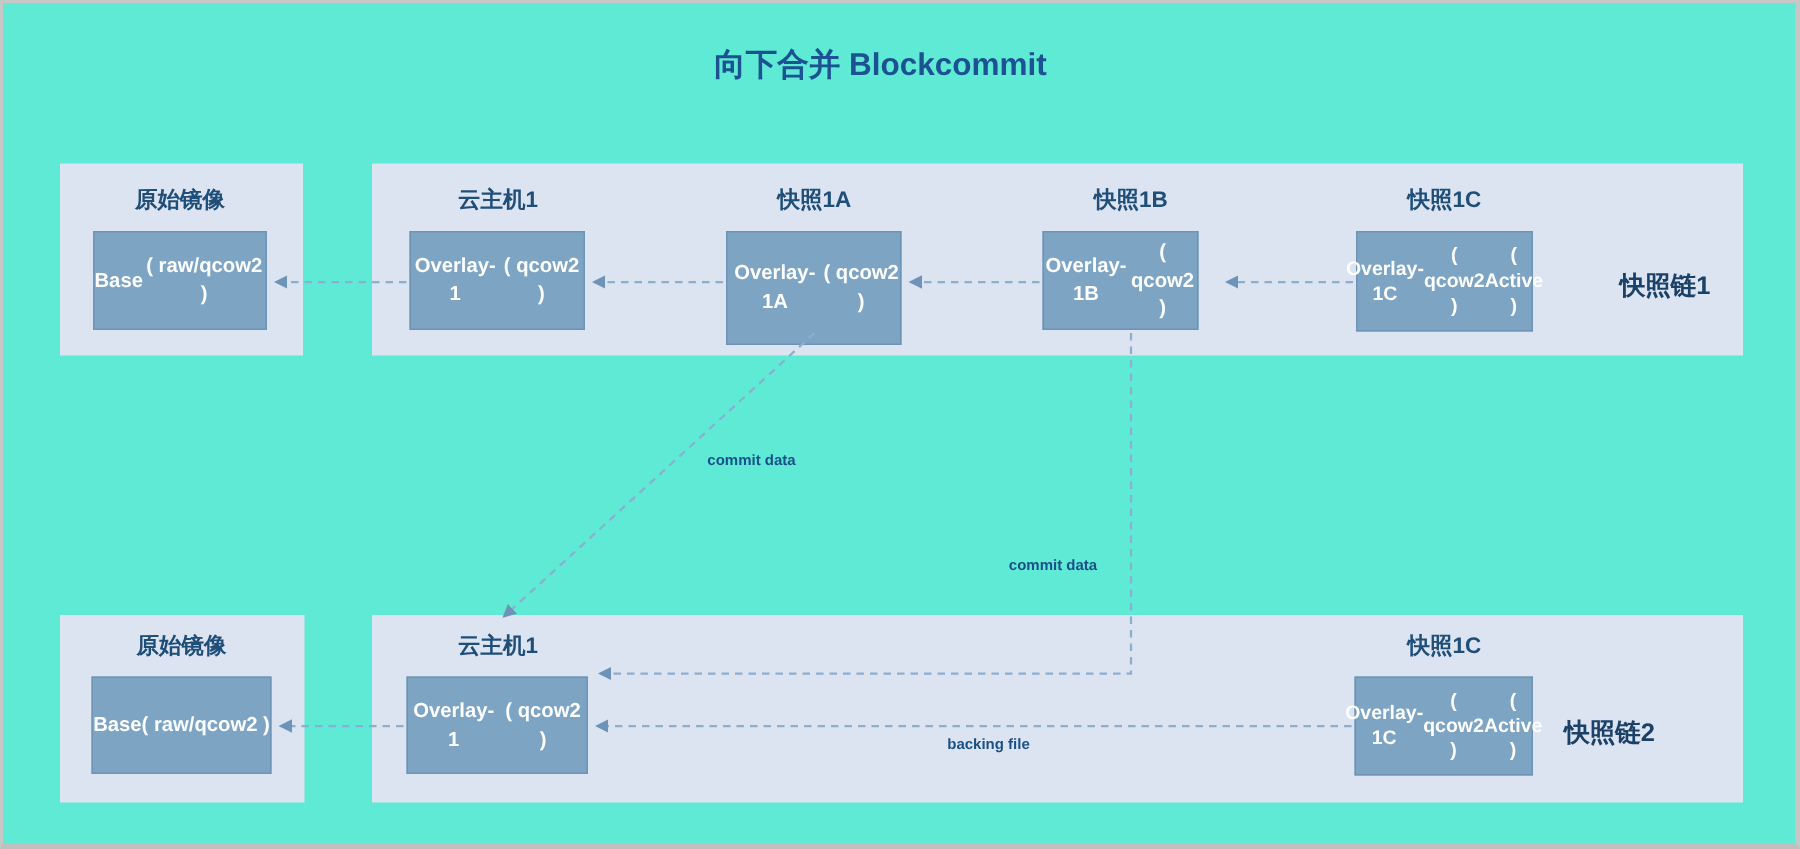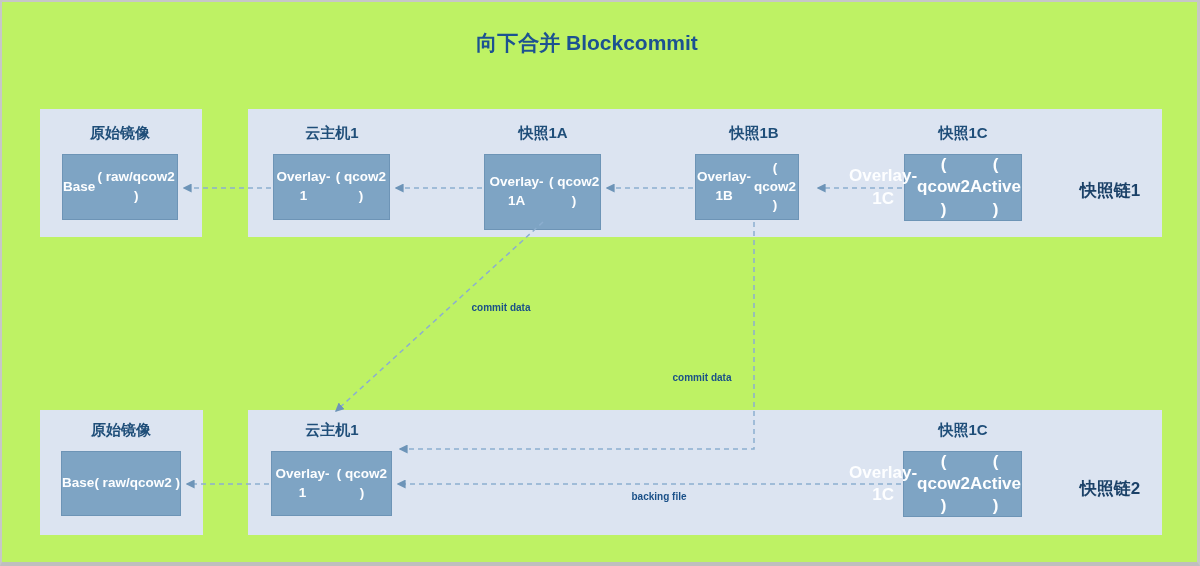--- a/index.html
+++ b/index.html
@@ -1,38 +1,38 @@
 <!DOCTYPE html>
 <html><head>
 <meta charset="utf-8">
 <style>
   html,body{margin:0;padding:0;background:#ffffff;}
   body{font-family:"Liberation Sans","DejaVu Sans",sans-serif;}
   #stage{
     position:relative;width:1200px;height:566px;box-sizing:border-box;
-    background:#bef264;
+    background:#5eead4;
     border:2px solid #c7c7c7;border-bottom:4px solid #bfbfbf;border-right:3px solid #c7c7c7;
     overflow:hidden;
   }
   .page-title{
     position:absolute;transform:translateX(-50%);
     font-size:21px;font-weight:bold;color:#1c5291;white-space:nowrap;
   }
   .panel{position:absolute;background:#dce4f1;}
   .col-label{
     position:absolute;transform:translateX(-50%);
     font-size:15px;font-weight:700;color:#1f4e79;white-space:nowrap;
   }
   .node-box{
     position:absolute;box-sizing:border-box;
     background:#7ea4c4;border:1px solid #6d94b6;
     display:flex;align-items:center;justify-content:center;
     color:#fdfeff;font-size:13.5px;font-weight:600;line-height:1.4;text-align:center;
   }
-  .node-box.three-lines{font-size:17px;line-height:1.3;justify-content:flex-end;}
+  .node-box.three-lines{font-size:13px;line-height:1.3;}
   .chain-label{
     position:absolute;transform:translateX(-50%);
     font-size:17px;font-weight:bold;color:#1b4168;white-space:nowrap;
   }
   .annotation{
     position:absolute;transform:translateX(-50%);
     font-size:10px;font-weight:600;color:#1a5088;white-space:nowrap;text-align:center;
   }
   #arrows{position:absolute;left:0;top:0;width:1200px;height:566px;pointer-events:none;}
 </style>
@@ -94,21 +94,21 @@
     <span>( qcow2 )</span>
   </div>
 
   <div class="col-label" style="left:961px;top:419px;">快照1C</div>
   <div class="node-box three-lines" style="left:901px;top:449px;width:119px;height:66px;">
     <span>Overlay-1C</span>
     <span>( qcow2 )</span>
     <span>( Active )</span>
   </div>
 
-  <div class="chain-label" style="left:1108px;top:475px;">快照链2</div>
+  <div class="chain-label" style="left:1071px;top:475px;">快照链2</div>
 
   <div class="annotation" style="left:499px;top:300px;">commit data</div>
   <div class="annotation" style="left:700px;top:370px;">commit data</div>
   <div class="annotation" style="left:657px;top:489px;">backing file</div>
 
   <svg id="arrows" viewBox="0 0 1200 566">
     <defs>
       <marker id="ah" viewBox="0 0 10 10" refX="8.5" refY="5" markerWidth="9" markerHeight="9" orient="auto" markerUnits="userSpaceOnUse">
         <path d="M0,0 L10,5 L0,10 z" fill="#6d94b8"></path>
       </marker>

